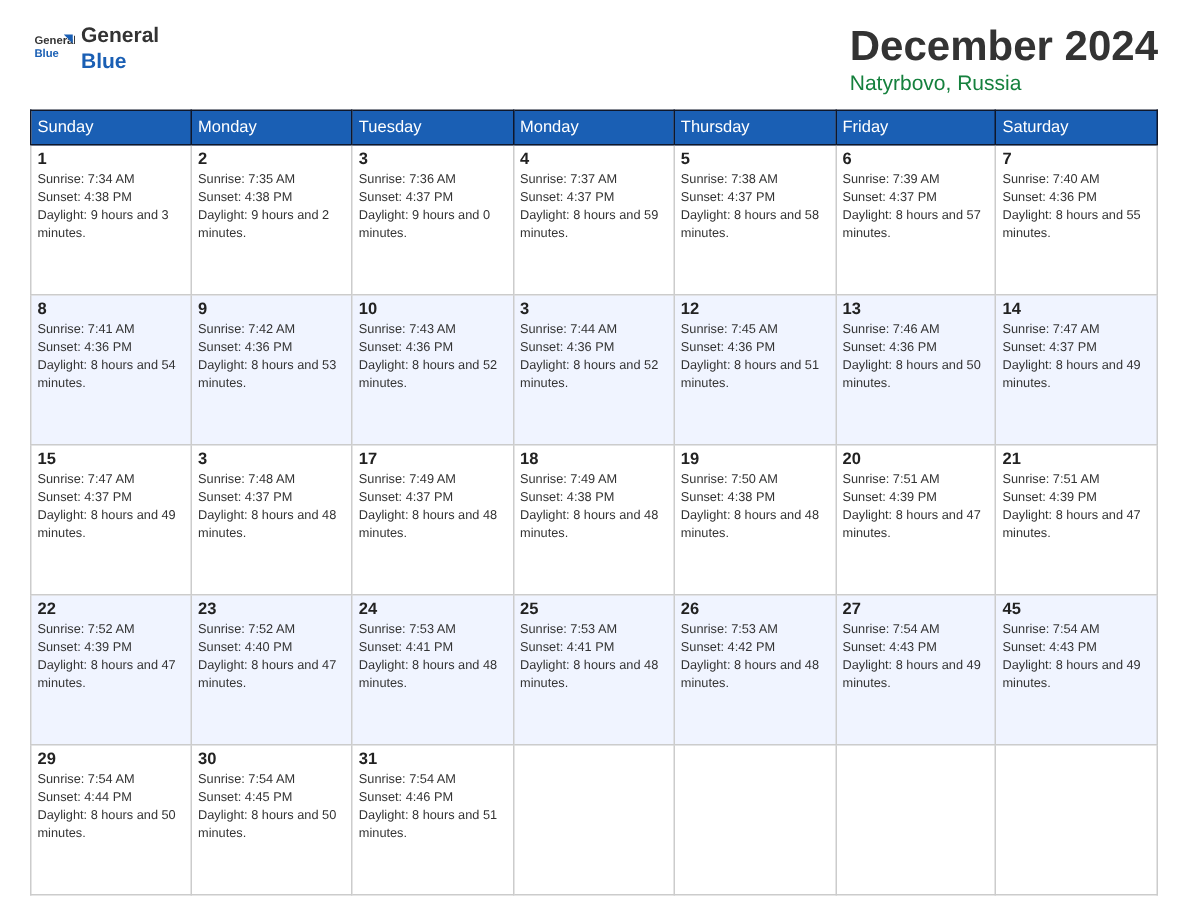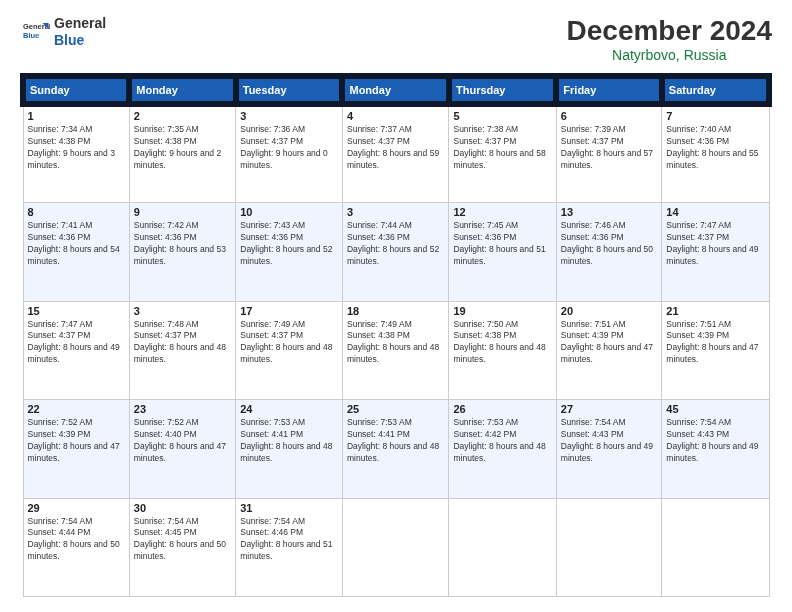--- a/index.html
+++ b/index.html
@@ -34,21 +34,21 @@
       color: #333;
       line-height: 1.2;
     }
     .logo-text span { display: block; }
     .logo-blue { color: #1a5fb4; }
     .logo-icon {
       width: 30px;
       height: 30px;
     }
     .title-section {
-      text-align: center;
+      text-align: left;
     }
     .calendar-title {
       font-size: 28px;
       font-weight: bold;
       color: #333;
     }
     .calendar-subtitle {
       font-size: 14px;
       color: #15803d;
     }
@@ -57,22 +57,22 @@
       border-collapse: collapse;
       flex: 1;
       font-size: 9.5px;
     }
     .calendar-table th {
       background-color: #1a5fb4;
       color: white;
       padding: 5px 4px;
       text-align: left;
       font-size: 11px;
-      font-weight: bold;
-      border: 6px solid #0f172a;
+      font-weight: normal;
+      border: 1px solid #0f172a;
     }
     .calendar-table td {
       border: 1px solid #ccc;
       vertical-align: top;
       padding: 3px 4px;
       width: 113px;
       height: 80px;
       background: #fff;
     }
     .calendar-table tr:nth-child(even) td {

